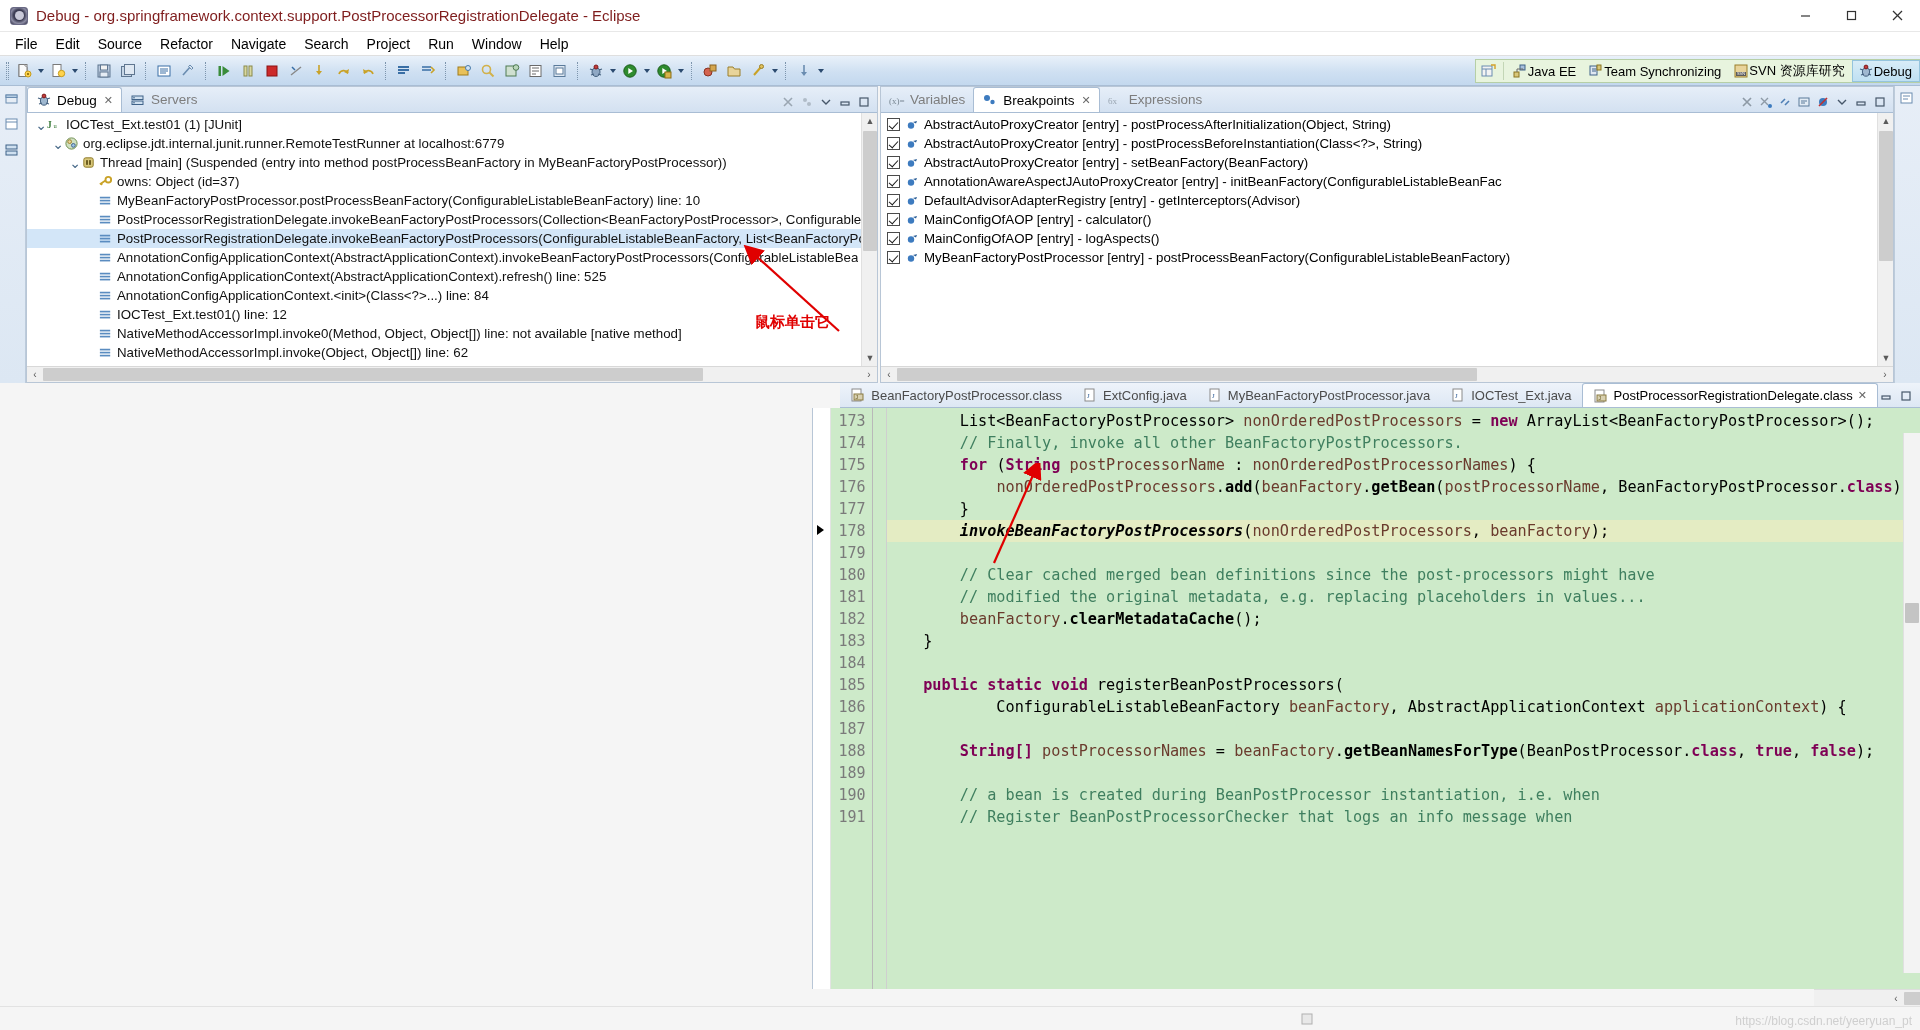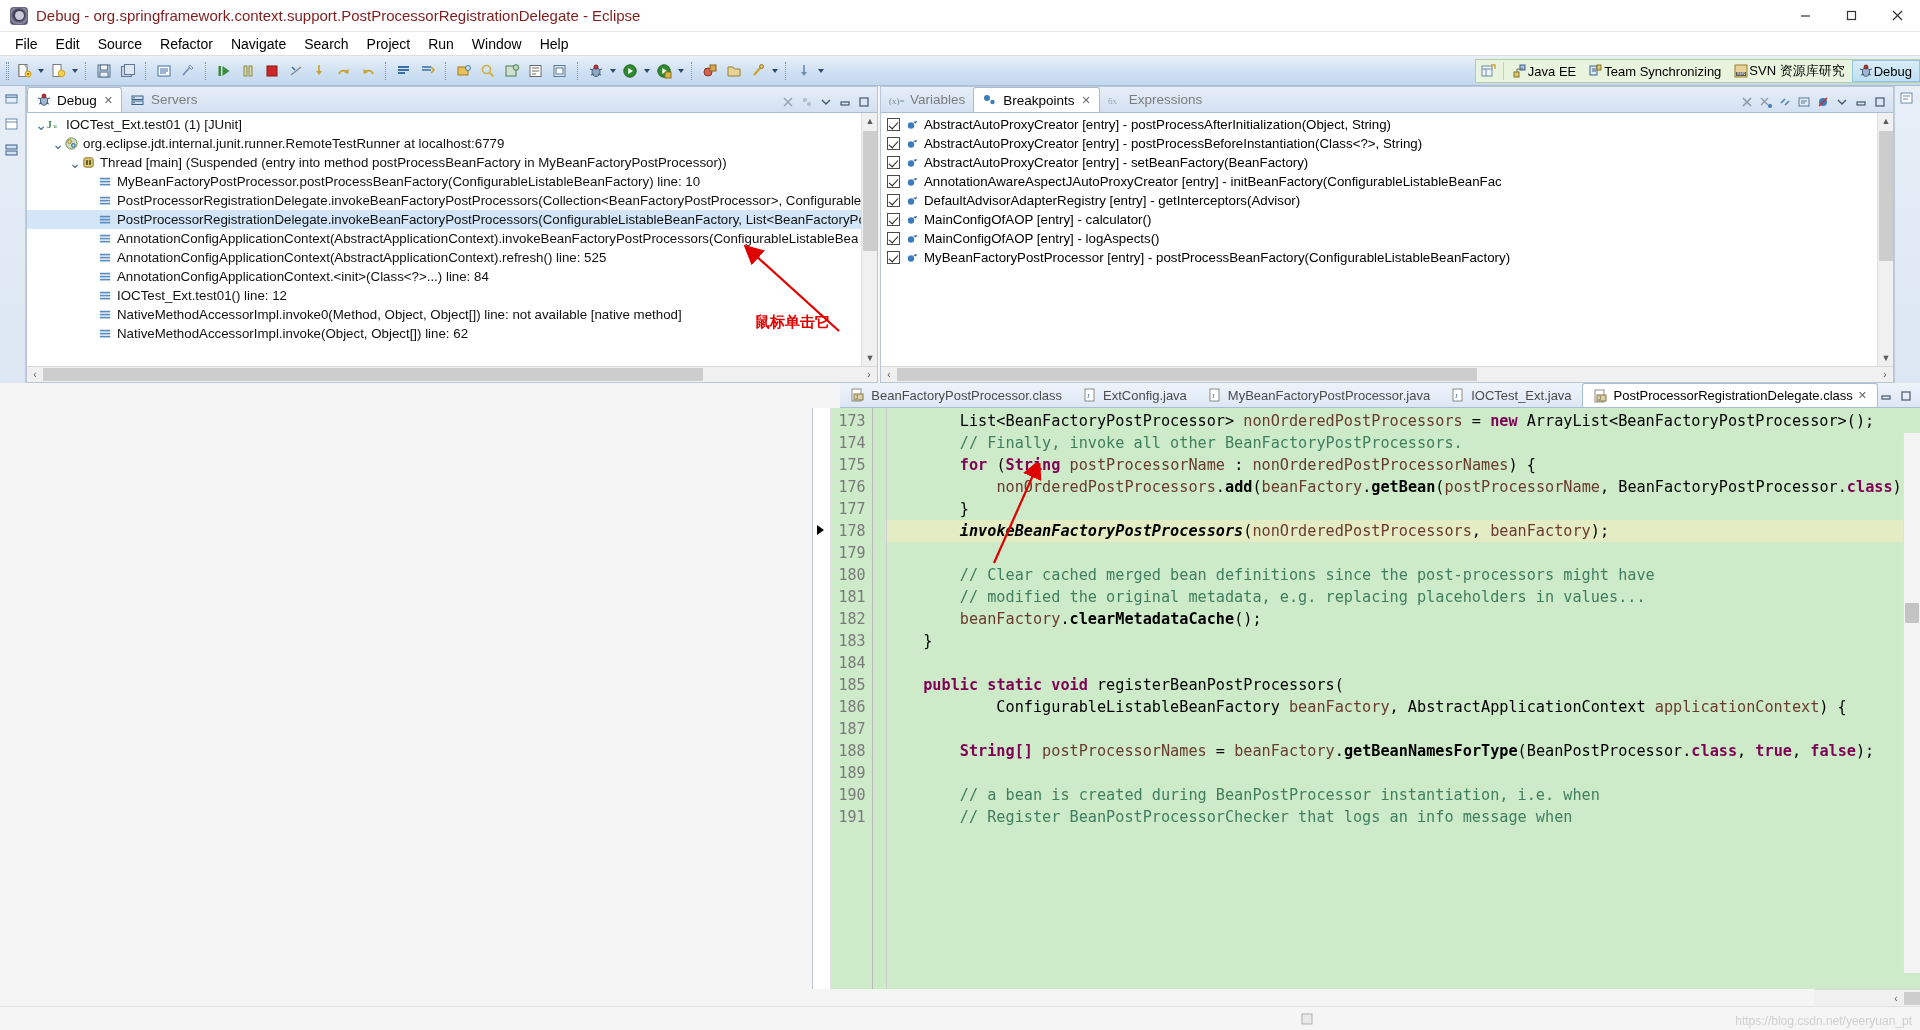--- a/index.html
+++ b/index.html
@@ -691,20 +691,31 @@
                 <span style="width: 42px; flex: 0 0 auto;"></span>
                 <span class="twist" style="font-size: 14px; line-height: 6px;">⌄</span>
                 <span class="tico">
                   <svg viewBox="0 0 16 16">
                     <rect x="3" y="3" width="10" height="10" rx="2" fill="#d8c77a" stroke="#8a7420"></rect>
                     <rect x="5.5" y="5.5" width="1.8" height="5" fill="#5a4a10"></rect>
                     <rect x="8.7" y="5.5" width="1.8" height="5" fill="#5a4a10"></rect>
                   </svg>
                 </span>
                 <span class="tlabel">Thread [main] (Suspended (entry into method postProcessBeanFactory in MyBeanFactoryPostProcessor))</span>
+              </div>
+              <div class="trow">
+                <span style="width: 59px; flex: 0 0 auto;"></span>
+                <span class="twist"></span>
+                <span class="tico">
+                  <svg viewBox="0 0 16 16">
+                    <circle cx="11" cy="6" r="3" fill="none" stroke="#c9a227" stroke-width="2"></circle>
+                    <path d="M8 7 L2 11 M3 10 l1.5 1.5" stroke="#c9a227" stroke-width="2"></path>
+                  </svg>
+                </span>
+                <span class="tlabel">owns: Object  (id=37)</span>
               </div>
               <div class="trow">
                 <span style="width: 59px; flex: 0 0 auto;"></span>
                 <span class="twist"></span>
                 <span class="tico">
                   <svg viewBox="0 0 16 16">
                     <rect x="2" y="4" width="11" height="1.8" fill="#5a8cc0"></rect>
                     <rect x="2" y="7.2" width="11" height="1.8" fill="#5a8cc0"></rect>
                     <rect x="2" y="10.4" width="11" height="1.8" fill="#5a8cc0"></rect>
                   </svg>

